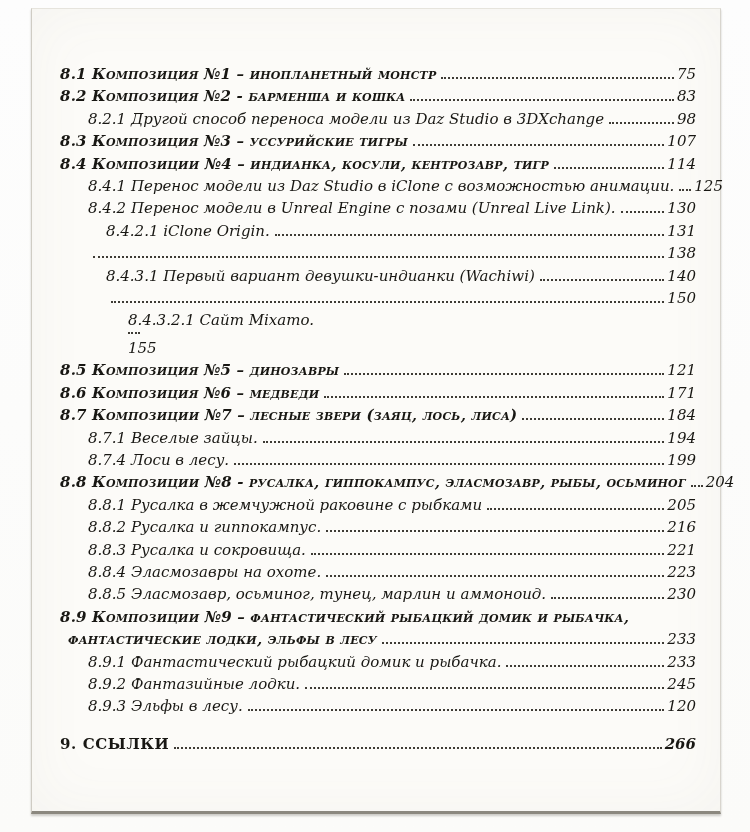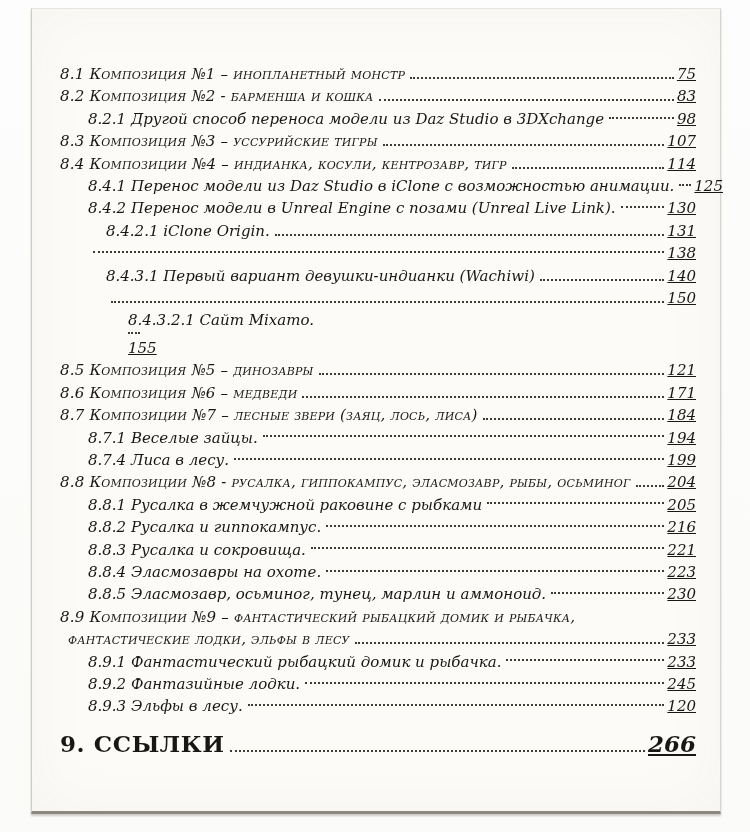--- a/index.html
+++ b/index.html
@@ -33,39 +33,39 @@
   }
   .toc-row {
     display: flex;
     align-items: baseline;
     font-style: italic;
     font-size: 15px;
     line-height: 22.4px;
   }
   .toc-row .label { white-space: nowrap; }
   .toc-row.bold .label {
-    font-weight: normal;
+    font-weight: bold;
     font-variant: small-caps;
     letter-spacing: 0.2px;
   }
-  .toc-row.level1 { padding-left: 28px; align-items: center; }
+  .toc-row.level1 { padding-left: 28px; }
   .toc-row.level2 { padding-left: 46px; justify-content: space-between; }
   .toc-row.level3 { padding-left: 63px; flex-direction: column; }
   .toc-row.cont   { padding-left: 8px; text-align: center;  }
   .leader {
     flex: 1 1 auto;
     min-width: 12px;
     margin: 0 3px 3px 5px;
     border-bottom: 2px dotted #3e3b35;
   }
-  .pagenum { white-space: nowrap; text-decoration: underline; }
+  .pagenum { white-space: nowrap; }
   .toc-row.final {
     margin-top: 15px;
     font-style: normal;
-    font-size: 23px;
+    font-size: 15px;
   }
   .toc-row.final .label {
     font-weight: bold;
     font-variant: normal;
     letter-spacing: 0.6px;
   }
   .toc-row.final .pagenum { font-weight: bold; font-style: italic; }
 </style>
 </head>
 <body>
@@ -145,21 +145,21 @@
           <span class="label">8.7 Композиции №7 – лесные звери (заяц, лось, лиса)</span>
           <span class="leader"></span>
           <span class="pagenum">184</span>
         </div>
         <div class="toc-row level1">
           <span class="label">8.7.1 Веселые зайцы.</span>
           <span class="leader"></span>
           <span class="pagenum">194</span>
         </div>
         <div class="toc-row level1">
-          <span class="label">8.7.4 Лиса в лесу.</span>
+          <span class="label">8.7.4 Лоси в лесу.</span>
           <span class="leader"></span>
           <span class="pagenum">199</span>
         </div>
         <div class="toc-row level0 bold">
           <span class="label">8.8 Композиции №8 - русалка, гиппокампус, эласмозавр, рыбы, осьминог</span>
           <span class="leader"></span>
           <span class="pagenum">204</span>
         </div>
         <div class="toc-row level1">
           <span class="label">8.8.1 Русалка в жемчужной раковине с рыбками</span>

